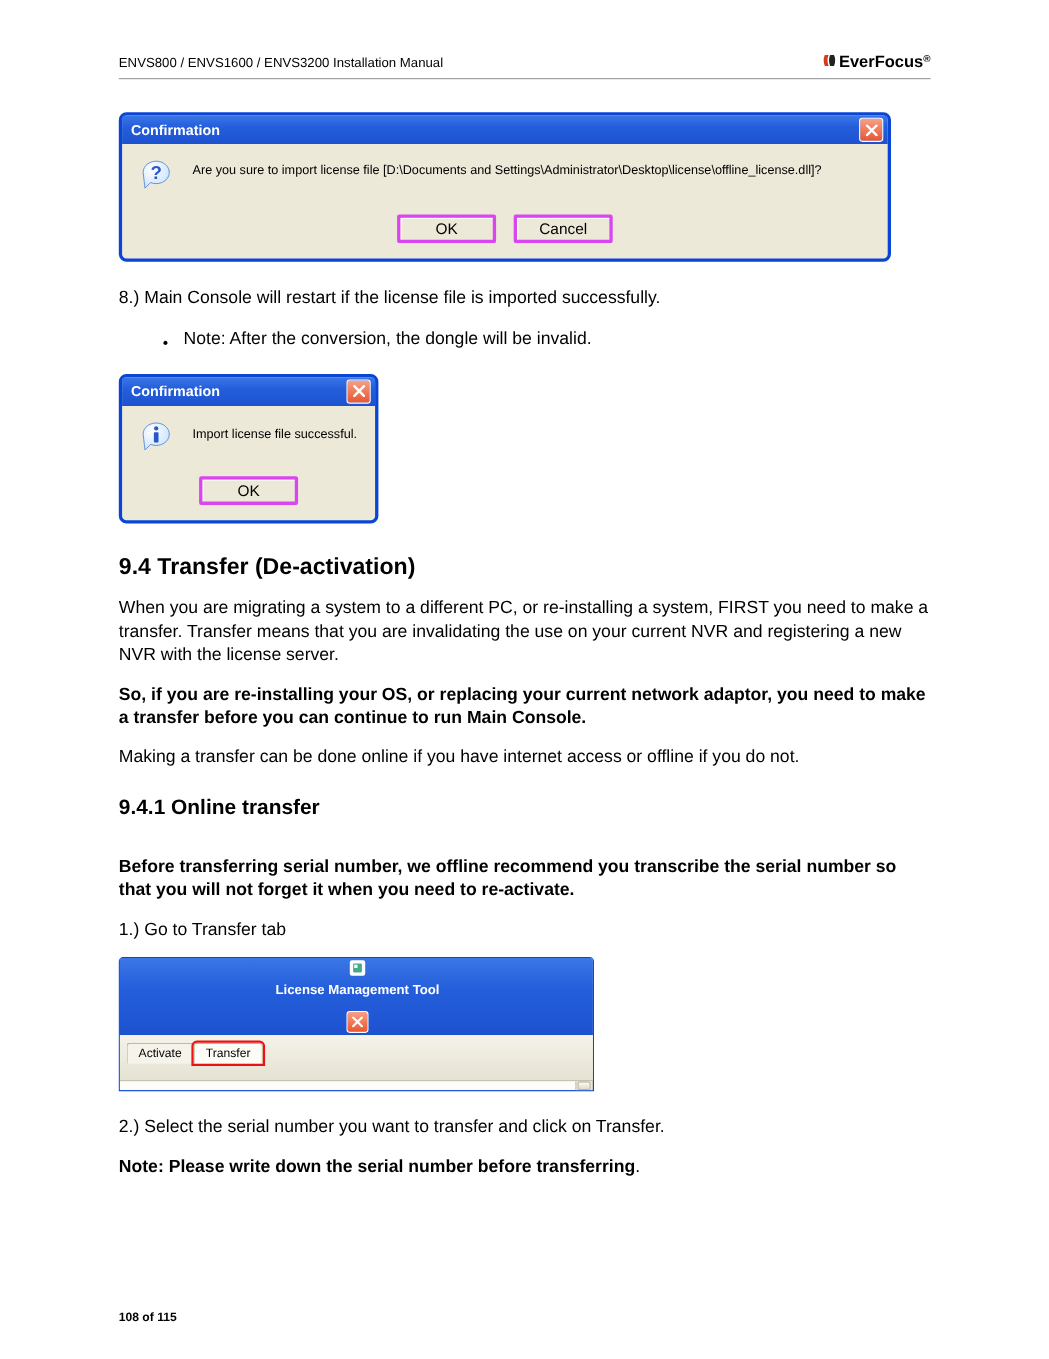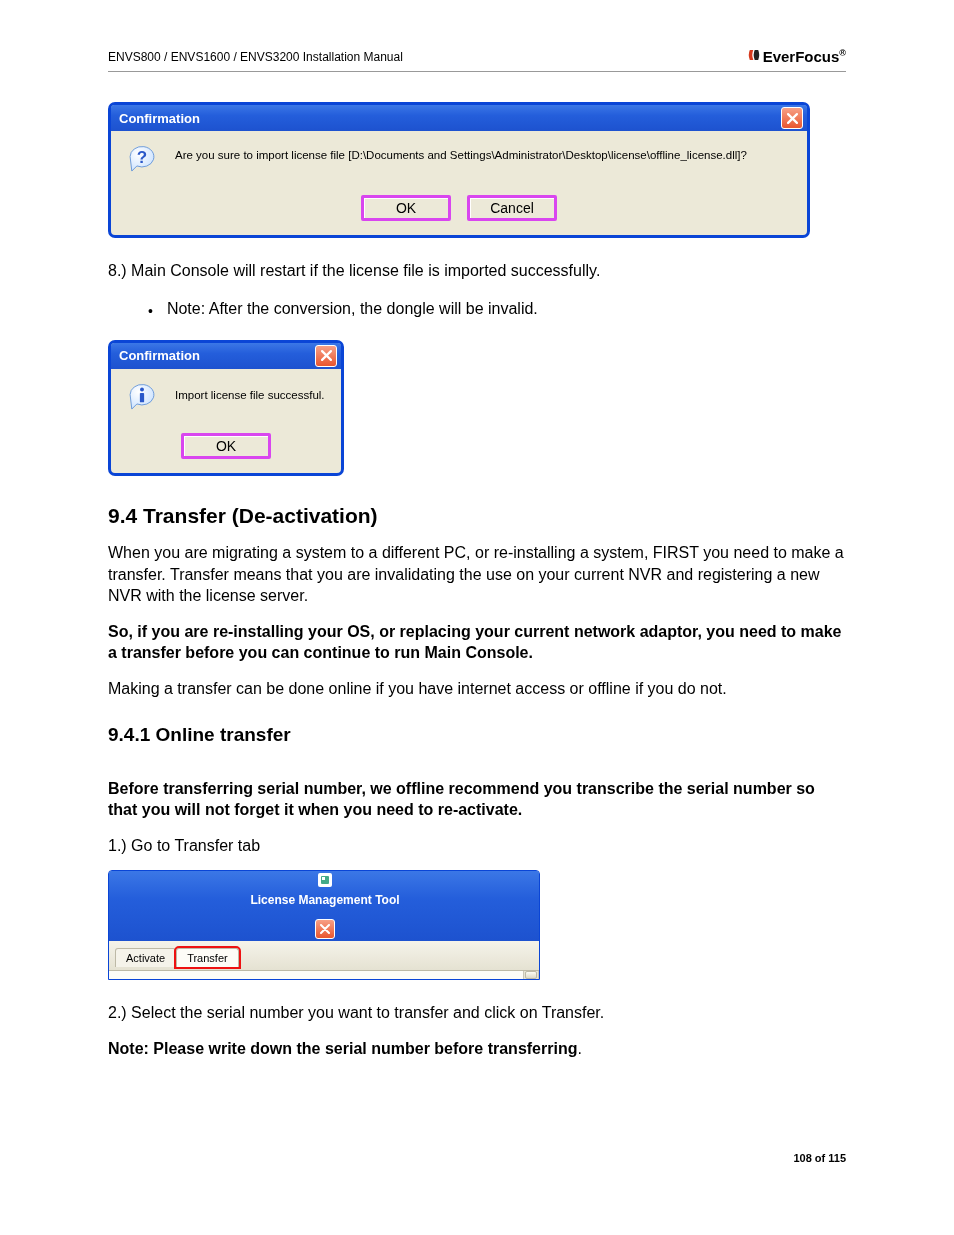--- a/index.html
+++ b/index.html
@@ -167,21 +167,21 @@
   .lmt-titlebar .spacer { flex: 1; }
   .lmt-icon {
     width: 14px; height: 14px;
     background: #fff;
     border-radius: 2px;
     display: inline-flex;
     align-items: center; justify-content: center;
   }
   .lmt-tabs {
     background: linear-gradient(to bottom, #f5f3ea, #e5e2d2);
-    padding: 6px 6px 4px 6px;
+    padding: 6px 6px 16px 6px;
     display: flex;
     align-items: flex-end;
     gap: 0;
     border-bottom: 1px solid #bdb9a6;
     text-align: center;
   }
   .lmt-tab {
     font-size: 11px;
     padding: 3px 10px 3px 10px;
     background: #f5f3ea;
@@ -215,24 +215,24 @@
     width:12px; height:8px;
     margin:0 auto;
     background: linear-gradient(#fdfcf4,#dedac7);
     border:1px solid #bdb9a6;
     border-radius:2px;
     box-sizing:border-box;
     font-size:7px; line-height:6px; text-align:center; color:#666;
   }
 
   .footer {
-    text-align: right;
+    text-align: left;
     font-size: 11px;
     font-weight: bold;
-    margin-top: 92px;
+    margin-top: 120px;
   }
 </style>
 </head>
 <body>
 
 <div class="page">
 
   <div class="header">
     <div class="header-left">ENVS800 / ENVS1600 / ENVS3200 Installation Manual</div>
     <div class="header-right">

